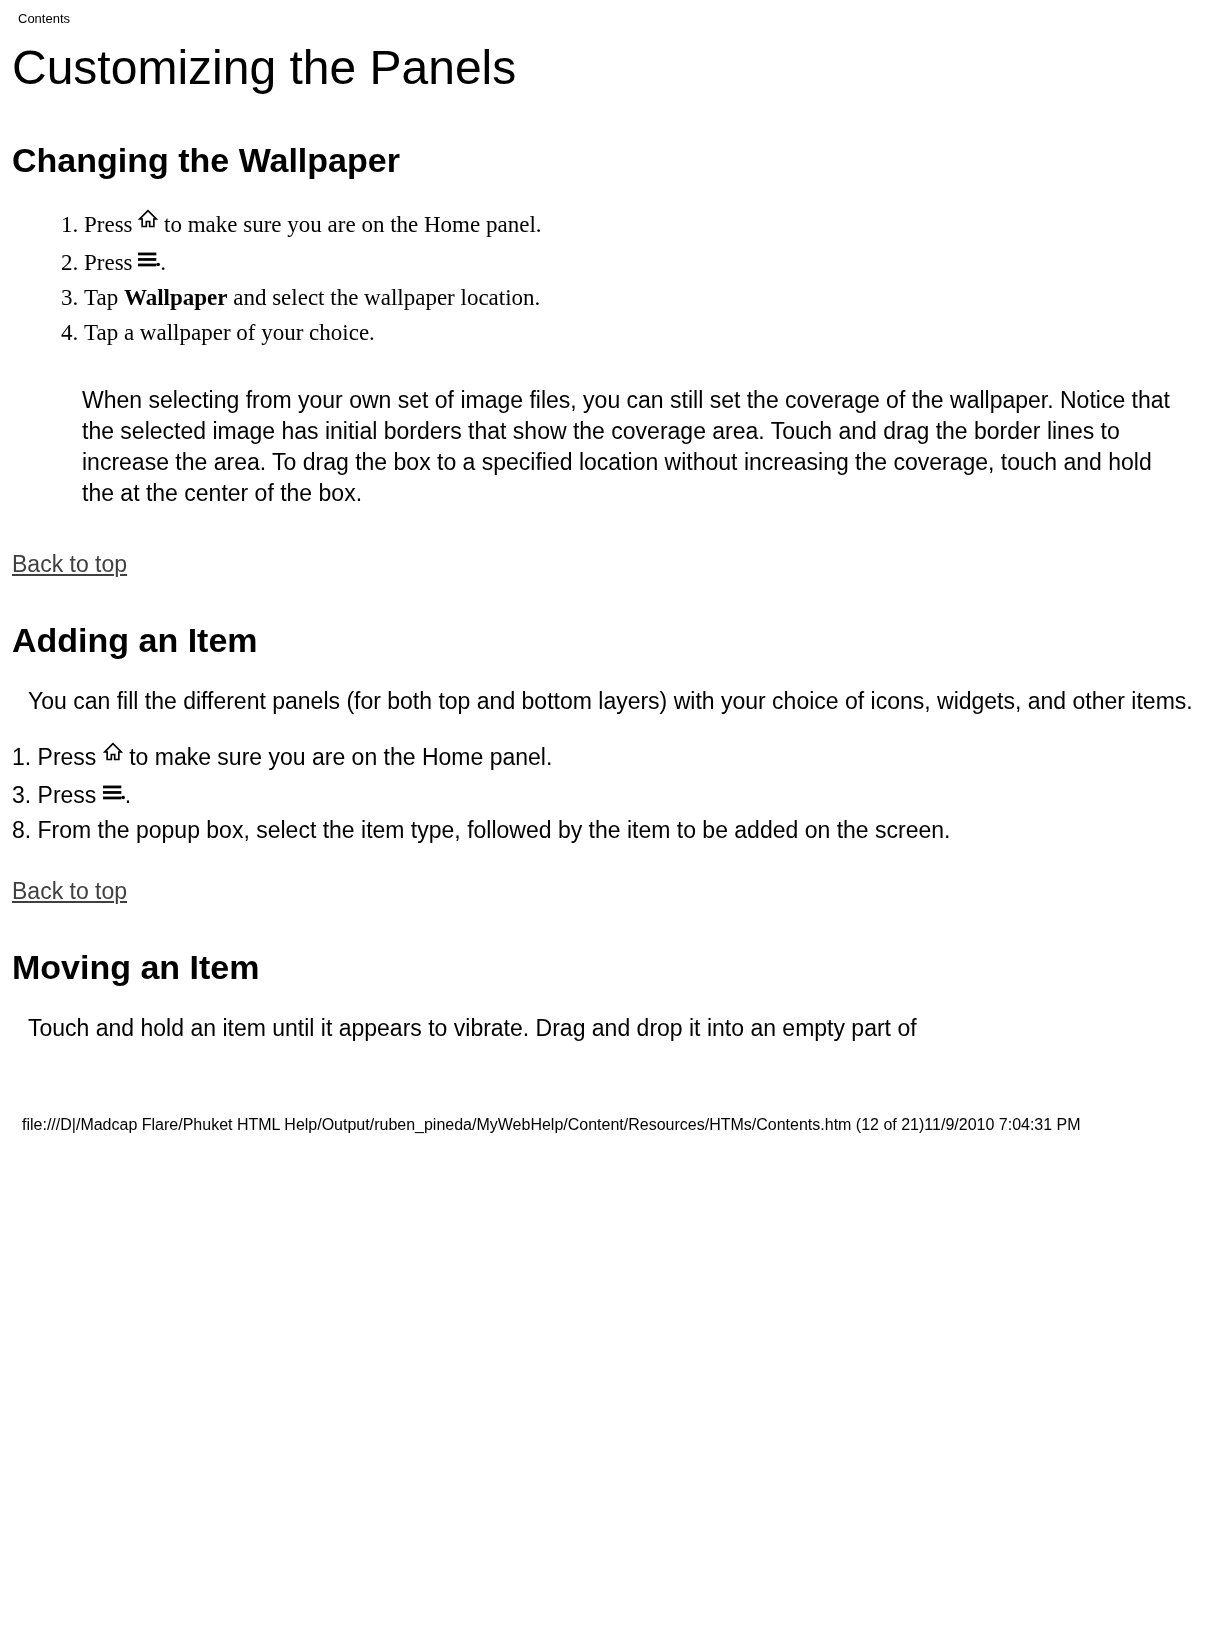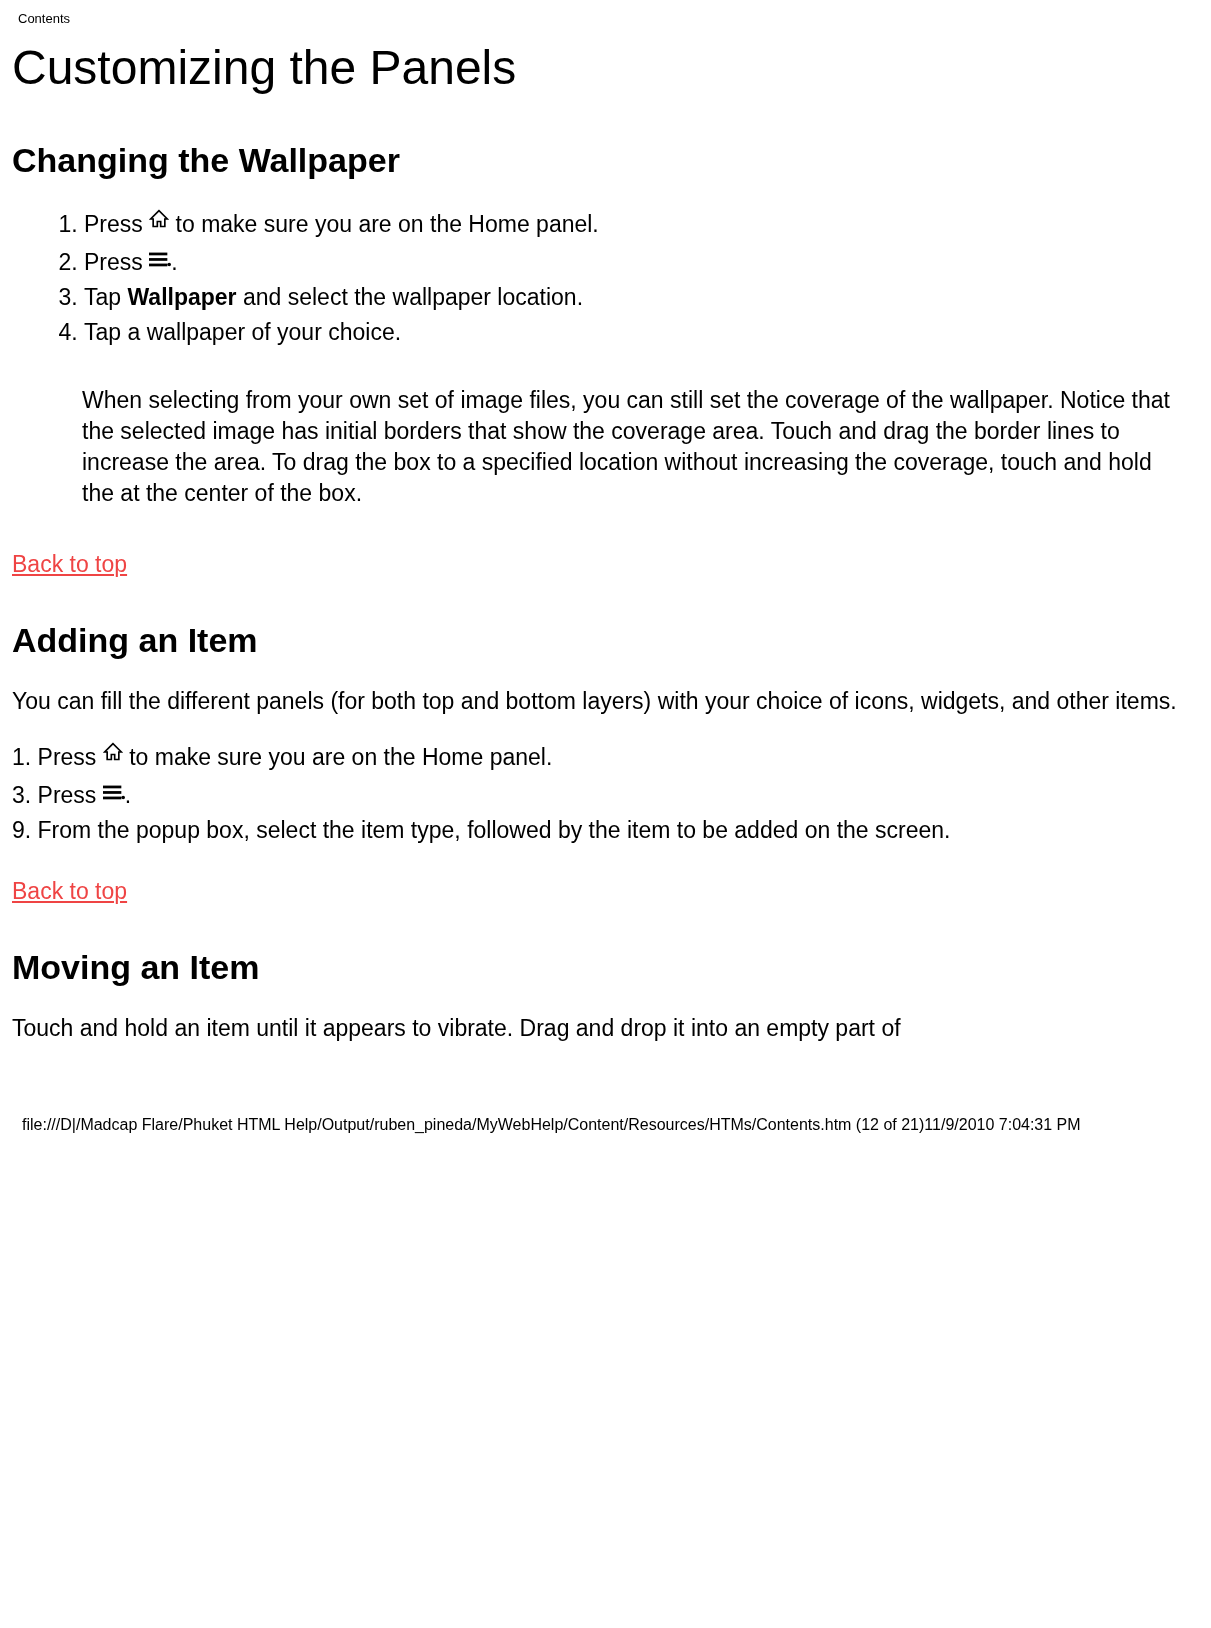--- a/index.html
+++ b/index.html
@@ -24,36 +24,37 @@
     font-size: 34px;
     font-weight: bold;
     margin: 38px 0 22px 0;
   }
   p, li, .plain-step {
     font-size: 23px;
   }
   ol {
     padding-left: 72px;
     margin: 0 0 36px 0;
+    font-family: Liberation Serif, serif;
   }
   ol li {
     margin-bottom: 4px;
   }
   .note {
     font-size: 23px;
     margin: 0 16px 40px 70px;
   }
   a.back {
-    color: #ef4444;
+    color: #404040;
     text-decoration: underline;
     font-size: 23px;
   }
   .intro {
     font-size: 23px;
-    margin: 0 0 22px 0;
+    margin: 0 0 22px 16px;
   }
   .plain-step {
     margin: 0 0 4px 0;
   }
   strong { font-weight: bold; text-align: right; }
   .home-icon, .menu-icon {
     display: inline-block;
     vertical-align: text-bottom;
   }
   .home-icon svg { width: 20px; height: 20px; }
@@ -109,21 +110,21 @@
         </svg></span><span> to make sure you are on the Home panel.</span>
 </p>
 <p class="plain-step">
   <span>3. Press </span><span class="menu-icon"><svg viewBox="0 0 24 16">
           <rect x="0" y="1" width="20" height="3" fill="#000"></rect>
           <rect x="0" y="7" width="20" height="3" fill="#000"></rect>
           <rect x="0" y="13" width="20" height="3" fill="#000"></rect>
           <circle cx="22" cy="14" r="2" fill="#000"></circle>
         </svg></span><span>.</span>
 </p>
-<p class="plain-step">9. From the popup box, select the item type, followed by the item to be added on the screen.</p>
+<p class="plain-step">8. From the popup box, select the item type, followed by the item to be added on the screen.</p>
 </div>
 
 <p><a href="#" class="back">Back to top</a></p>
 
 <h2>Moving an Item</h2>
 
 <p class="intro">Touch and hold an item until it appears to vibrate. Drag and drop it into an empty part of</p>
 
 <div class="footer">file:///D|/Madcap Flare/Phuket HTML Help/Output/ruben_pineda/MyWebHelp/Content/Resources/HTMs/Contents.htm (12 of 21)11/9/2010 7:04:31 PM</div>
 

